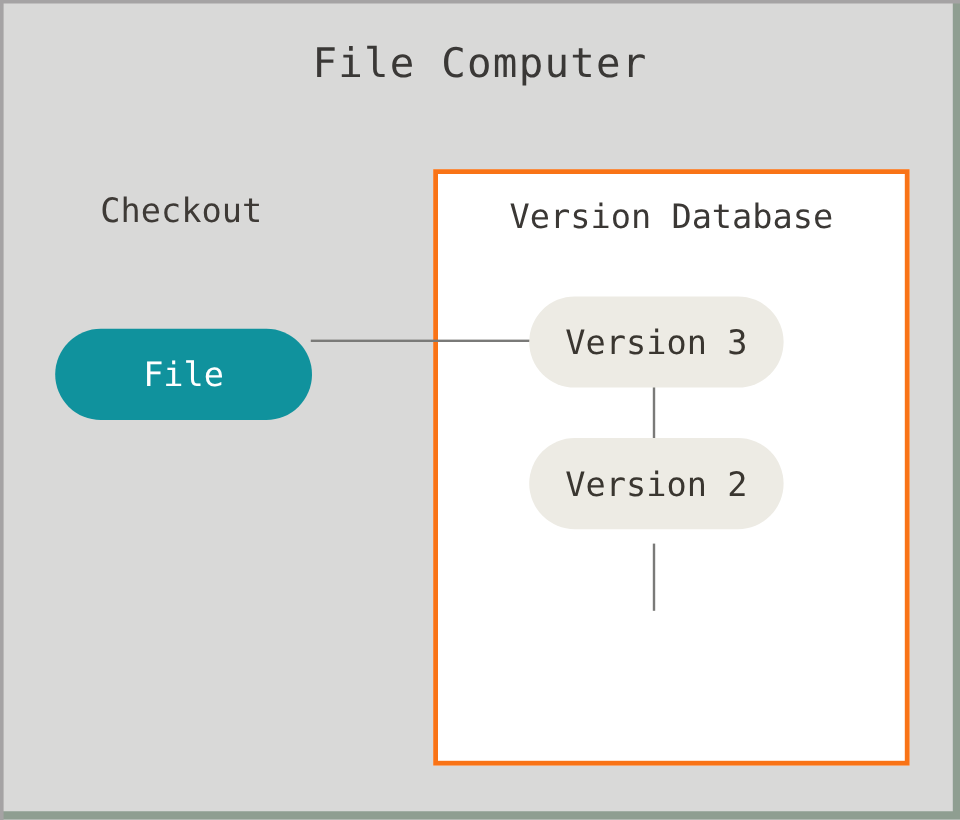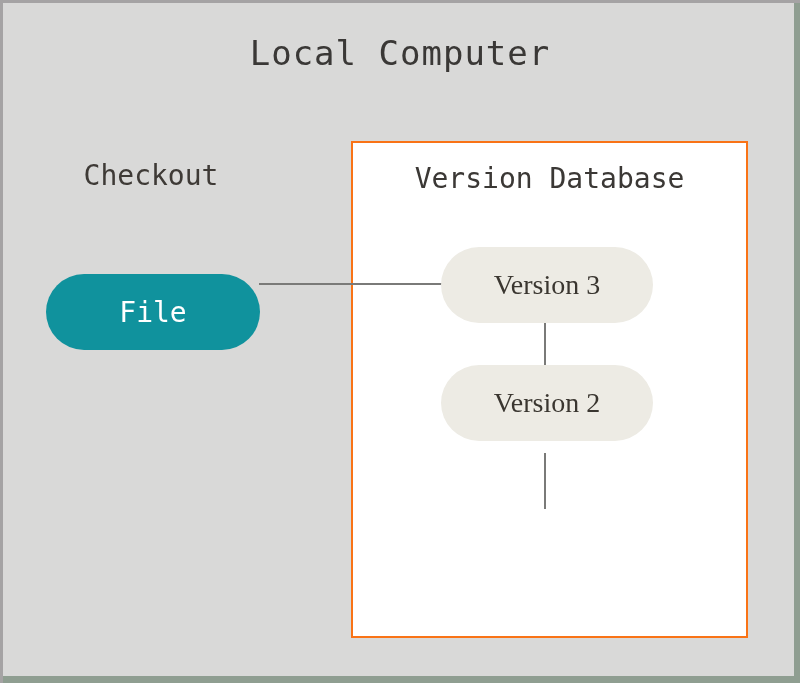--- a/index.html
+++ b/index.html
@@ -25,25 +25,25 @@
   }
   .checkout-label {
     position: absolute;
     left: 0; top: 159px; width: 302px;
     text-align: center;
     font-size: 28px;
     color: #3e3a36;
   }
   .db-box {
     position: absolute;
-    left: 351px; top: 141px;
+    left: 361px; top: 141px;
     width: 397px; height: 497px;
     box-sizing: border-box;
     background: #ffffff;
-    border: 2px solid #f97316;
+    border: 4px solid #f97316;
   }
   .db-title {
     padding-top: 19px;
     text-align: center;
     font-size: 28px;
     color: #3b3835;
   }
   .connector {
     position: absolute;
     background: #7a7a78;
@@ -64,32 +64,31 @@
     width: 214px; height: 76px;
     background: #10929d;
     color: #ffffff;
     margin-top: 28px;
   }
   .pill.version-node {
     left: 441px;
     width: 212px; height: 76px;
     background: #edebe4;
     color: #3a3630;
-    font-family: Liberation Serif, serif;
   }
   .pill.v3 { top: 247px; }
   .pill.v2 { top: 365px; }
   .pill.v1 { top: 508px; }
 </style>
 </head>
 <body>
 
 <div class="stage">
 
-  <div class="diagram-title">Local Computer</div>
+  <div class="diagram-title">File Computer</div>
 
   <div class="checkout-label">Checkout</div>
 
   <div class="db-box">
     <div class="db-title">Version Database</div>
   </div>
 
   <div class="connector h-file-v3"></div>
   <div class="connector v-v3-v2"></div>
   <div class="connector v-v2-v1"></div>

